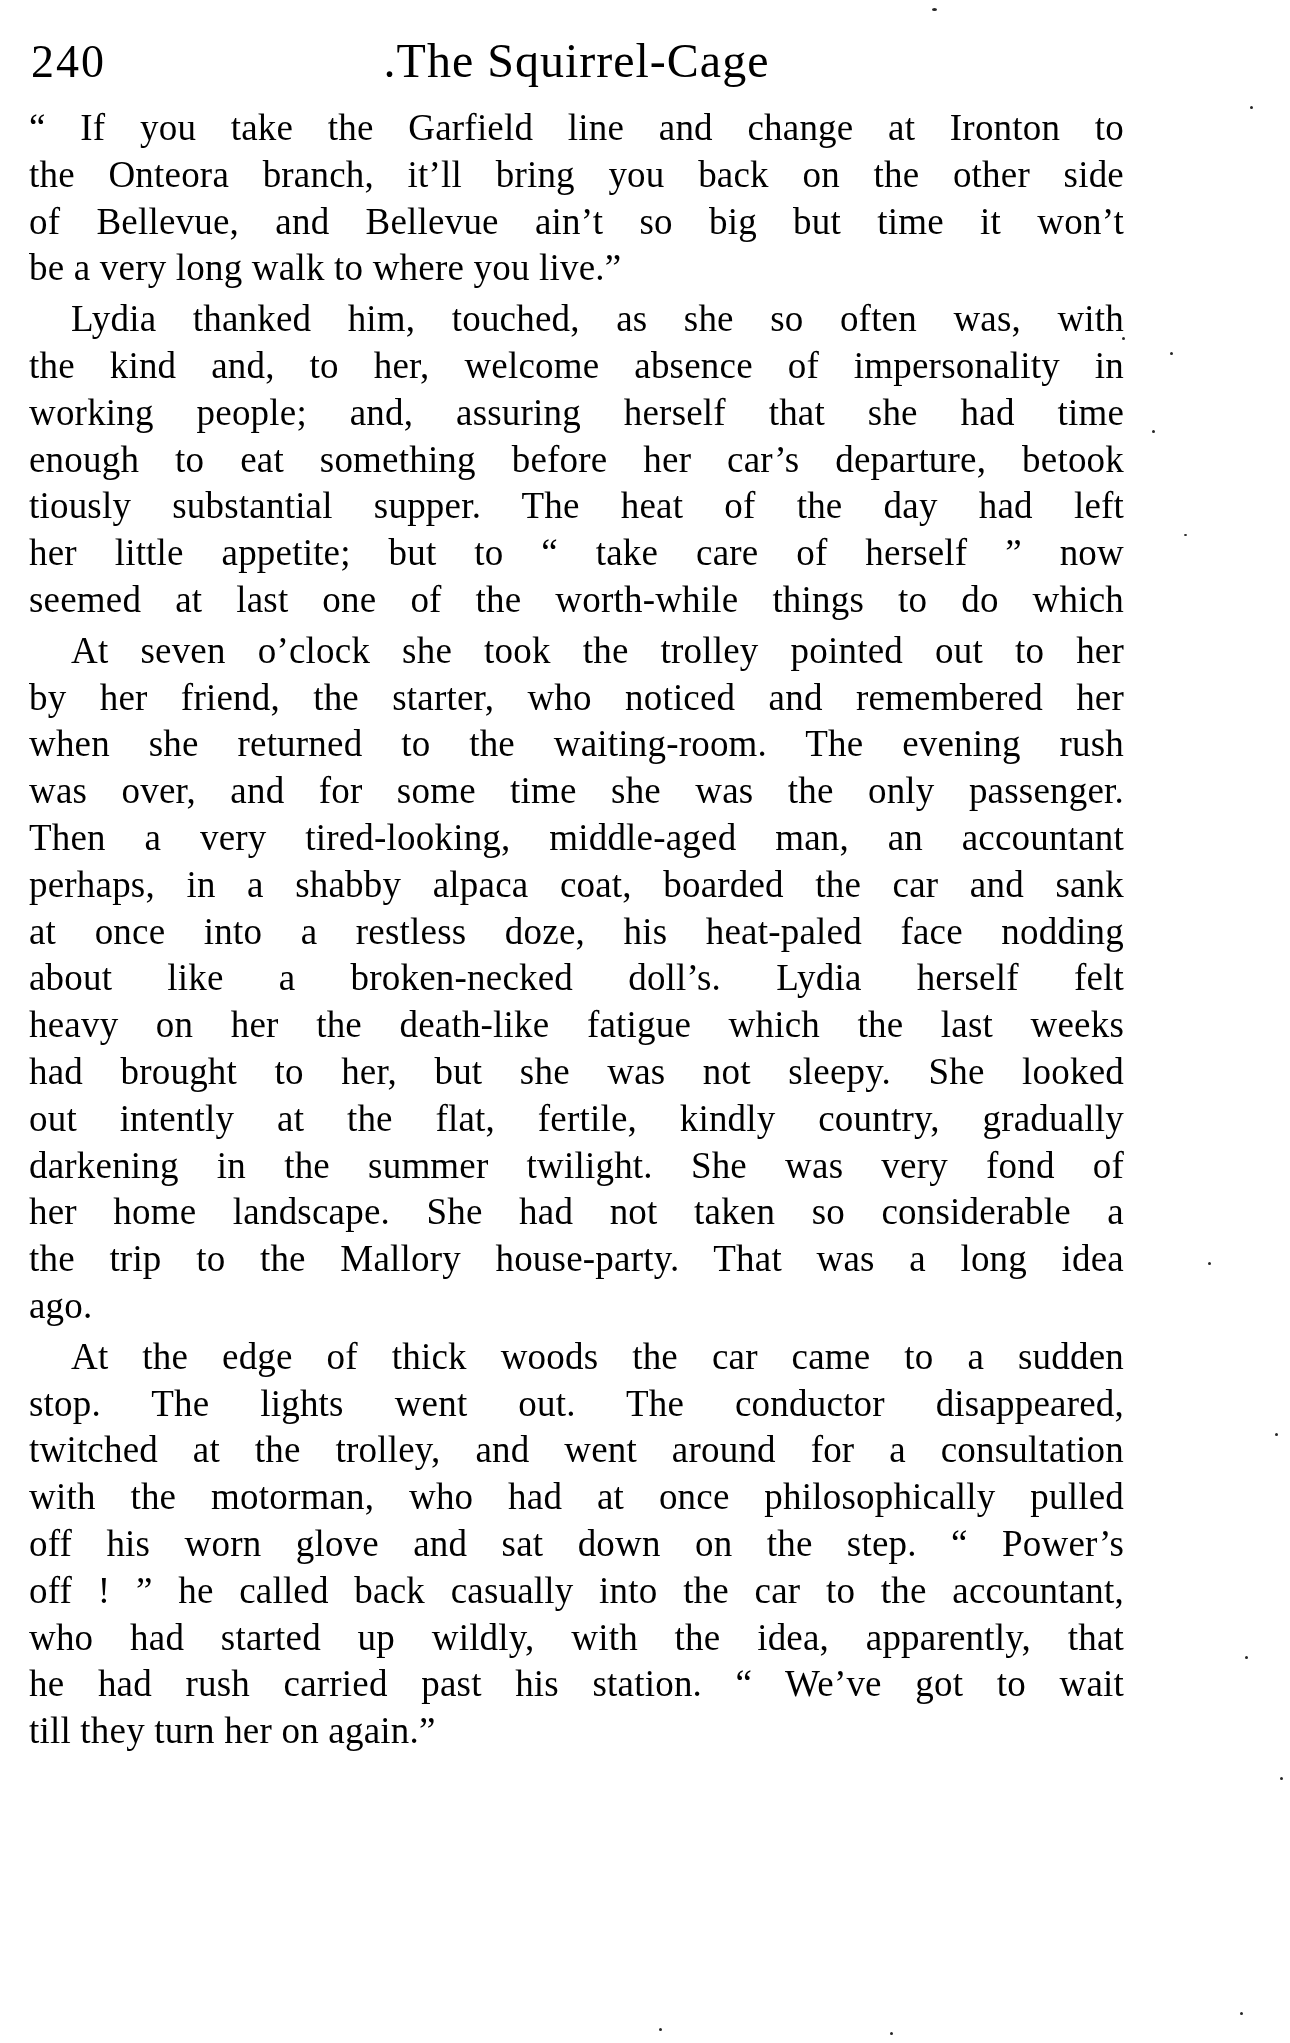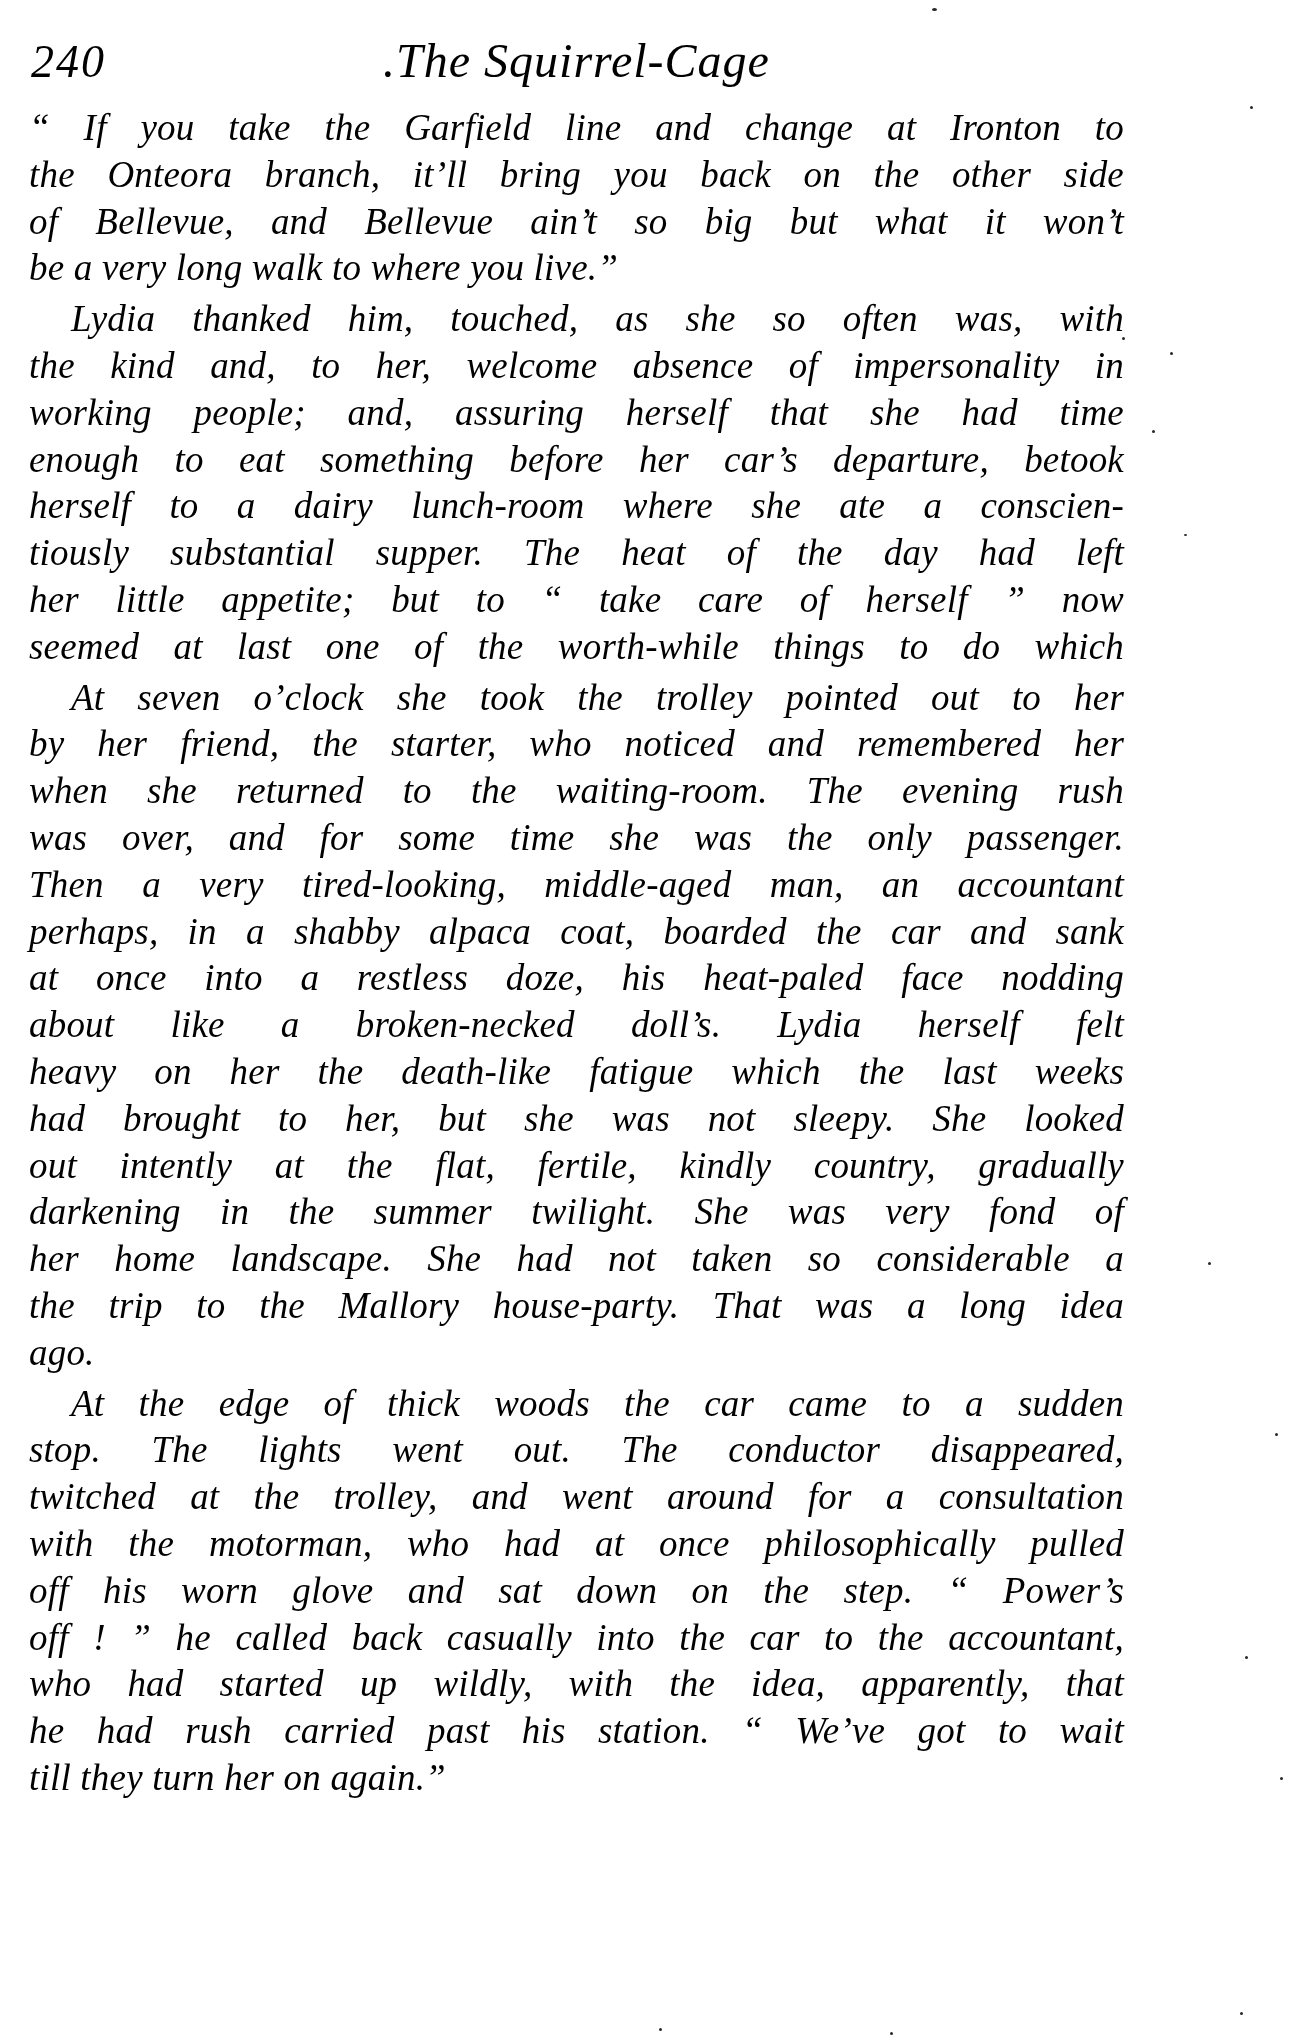--- a/index.html
+++ b/index.html
@@ -9,21 +9,20 @@
     background: #ffffff;
     position: relative;
     overflow: hidden;
     font-family: "Liberation Serif", "DejaVu Serif", serif;
     color: #000000;
   }
   .scan-page {
     position: absolute;
     inset: 0;
     background: #ffffff;
-    font-style: italic;
   }
   .page-header {
     position: absolute;
     top: 30px;
     left: 25px;
     width: 1103px;
     height: 62px;
   }
   .page-number {
     position: absolute;
@@ -70,29 +69,28 @@
 
   <div class="page-header">
     <div class="page-number">240</div>
     <div class="page-title">.The Squirrel-Cage</div>
   </div>
 
   <div class="body-text">
       <div class="para">
         <div class="line first">“ If you take the Garfield line and change at Ironton to</div>
         <div class="line">the Onteora branch, it’ll bring you back on the other side</div>
-        <div class="line">of Bellevue, and Bellevue ain’t so big but what it won’t</div>
+        <div class="line">of Bellevue, and Bellevue ain’t so big but time it won’t</div>
         <div class="line last">be a very long walk to where you live.”</div>
       </div>
       <div class="para indent">
         <div class="line first">Lydia thanked him, touched, as she so often was, with</div>
         <div class="line">the kind and, to her, welcome absence of impersonality in</div>
         <div class="line">working people; and, assuring herself that she had time</div>
         <div class="line">enough to eat something before her car’s departure, betook</div>
-        <div class="line">herself to a dairy lunch-room where she ate a conscien-</div>
         <div class="line">tiously substantial supper. The heat of the day had left</div>
         <div class="line">her little appetite; but to “ take care of herself ” now</div>
         <div class="line">seemed at last one of the worth-while things to do which</div>
       </div>
       <div class="para indent">
         <div class="line first">At seven o’clock she took the trolley pointed out to her</div>
         <div class="line">by her friend, the starter, who noticed and remembered her</div>
         <div class="line">when she returned to the waiting-room. The evening rush</div>
         <div class="line">was over, and for some time she was the only passenger.</div>
         <div class="line">Then a very tired-looking, middle-aged man, an accountant</div>

